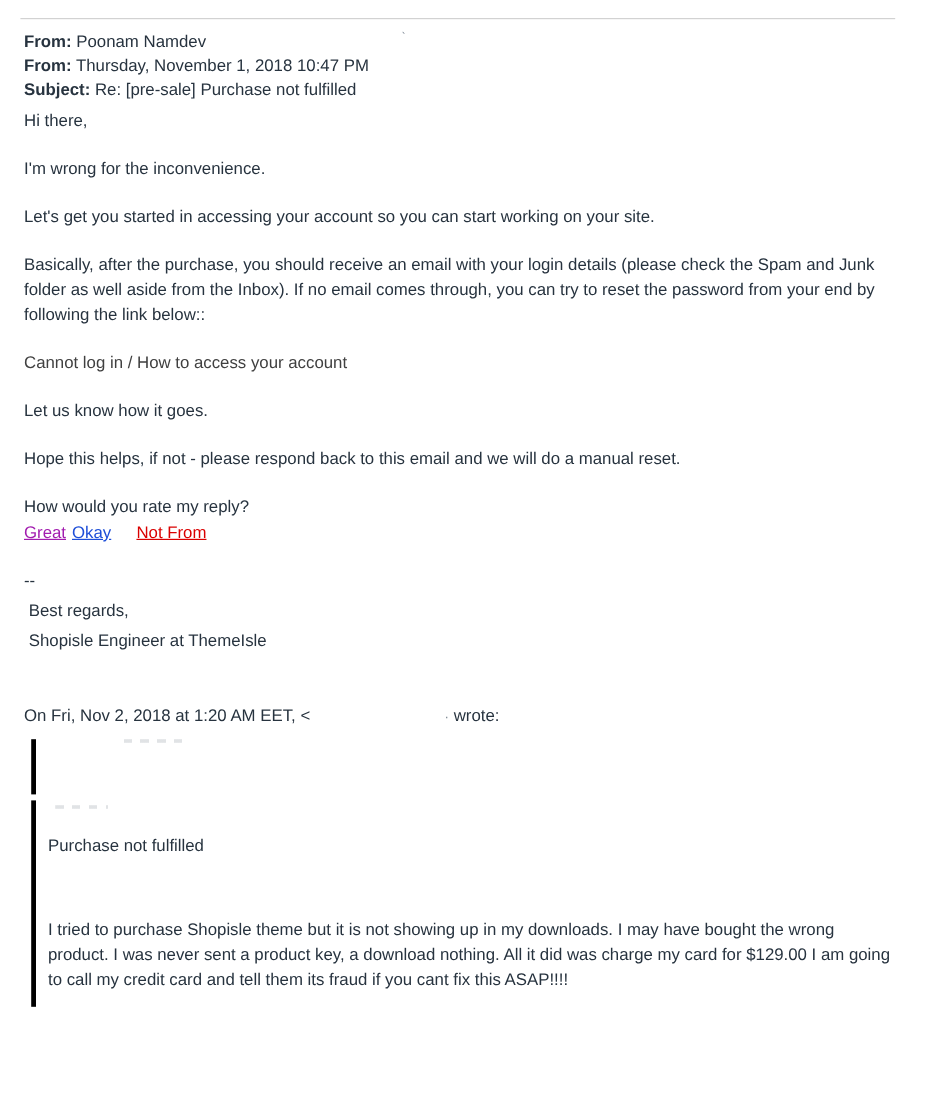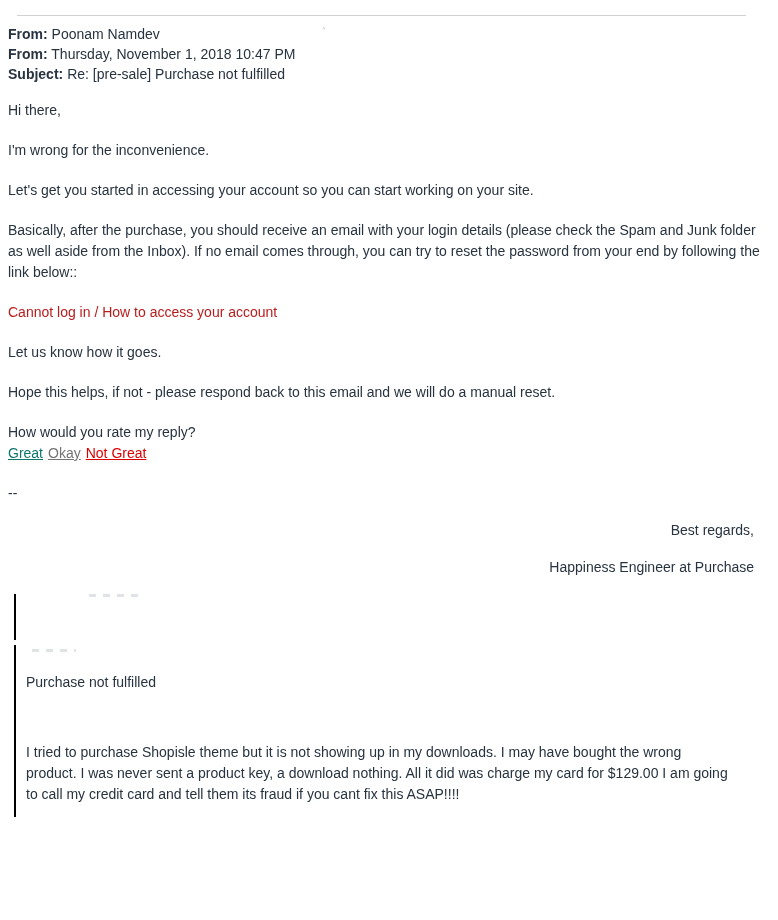--- a/index.html
+++ b/index.html
@@ -17,59 +17,59 @@
     line-height: 21px;
     color: #27333f;
   }
   .top-divider {
     border: none;
     border-top: 1px solid #d2d2d2;
     margin: 15px 32px 0 17px;
     height: 0;
   }
   .content {
-    padding: 0 8px;
+    padding: 0 20px;
   }
   
   .meta {
     margin-top: 8px;
     line-height: 20px;
   }
   .meta-line { white-space: nowrap; position: relative; }
   .meta-label { font-weight: 700; }
   
   p { margin: 19px 0 0 0; }
-  .p-first { margin-top: 16px; }
+  .p-first { margin-top: 6px; }
   .gap-lg { }
   a.body-link {
-    color: #b91c1c;
+    color: #404040;
     text-decoration: none;
     cursor: pointer;
     margin-top: 31px;
   }
   .rating-line { margin-top: 0; }
-  .rate-great { color: #0f766e; margin-right: 5px; cursor: pointer; }
-  .rate-okay { color: #737373; margin-right: 5px; cursor: pointer; }
+  .rate-great { color: #a21caf; margin-right: 5px; cursor: pointer; }
+  .rate-okay { color: #1d4ed8; margin-right: 21px; cursor: pointer; }
   .rate-notgood { color: #da0000; cursor: pointer; }
-  .sig-line { margin: 16px; text-align: right; }
+  .sig-line { margin: 4px; }
   
   .quote-attribution { margin-top: 42px; white-space: nowrap; }
   .redacted-gap {
     display: inline-block;
     width: 112px;
     height: 10px;
     vertical-align: baseline;
   }
   .redact-tick {
     color: #7d8893;
     font-size: 11px;
   }
   blockquote {
     margin: 0 0 0 6px;
-    border-left: 2px solid #000000;
+    border-left: 4px solid #000000;
     padding: 0 0 0 10px;
   }
   .bq-redacted {
     margin-top: 2px;
     height: 46px;
   }
   .bq-main {
     margin-top: 5px;
     padding-top: 24px;
     padding-bottom: 12px;
@@ -129,28 +129,29 @@
   <p>Basically, after the purchase, you should receive an email with your login details (please check the Spam and Junk folder as well aside from the Inbox). If no email comes through, you can try to reset the password from your end by following the link below::</p>
 
   <p><a class="body-link" href="#">Cannot log in / How to access your account</a></p>
 
   <p>Let us know how it goes.</p>
 
   <p>Hope this helps, if not - please respond back to this email and we will do a manual reset.</p>
 
   <p class="gap-lg">How would you rate my reply?</p>
   <p class="rating-line">
-    <a href="#" class="rate-great">Great</a><a href="#" class="rate-okay">Okay</a><a href="#" class="rate-notgood">Not Great</a>
+    <a href="#" class="rate-great">Great</a><a href="#" class="rate-okay">Okay</a><a href="#" class="rate-notgood">Not From</a>
   </p>
 
   <p>--</p>
   <p class="sig-line">Best regards,</p>
 
-  <p class="sig-line">Happiness Engineer at Purchase</p>
+  <p class="sig-line">Shopisle Engineer at ThemeIsle</p>
 
+  <p class="quote-attribution"><span>On Fri, Nov 2, 2018 at 1:20 AM EET, &lt;</span><span class="redacted-gap"></span><span class="redact-tick">·</span><span> wrote:</span></p>
 
   <blockquote class="bq-redacted">
     <div class="smudge smudge-a"></div>
   </blockquote>
 
   <blockquote class="bq-main">
     <div class="smudge smudge-b"></div>
     <p class="quote-subject">Purchase not fulfilled</p>
     <p class="quote-message">I tried to purchase Shopisle theme but it is not showing up in my downloads. I may have bought the wrong product. I was never sent a product key, a download nothing. All it did was charge my card for $129.00 I am going to call my credit card and tell them its fraud if you cant fix this ASAP!!!!</p>
   </blockquote>

